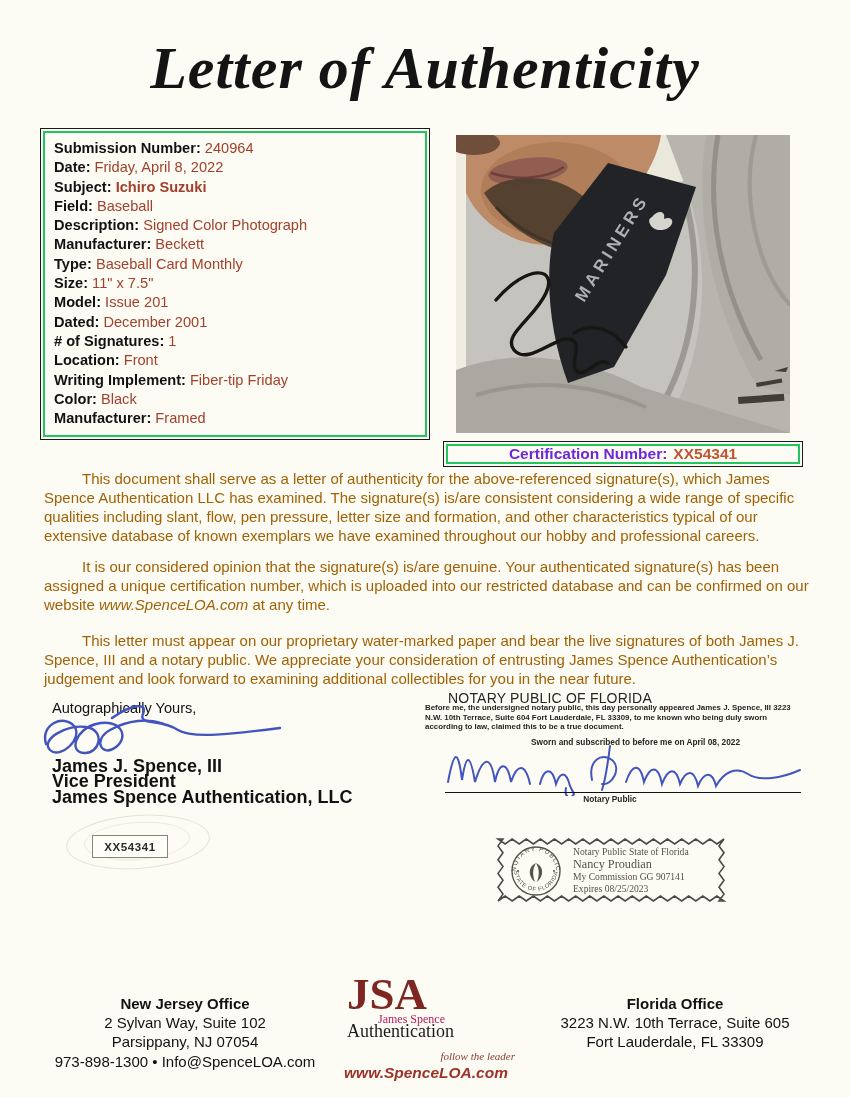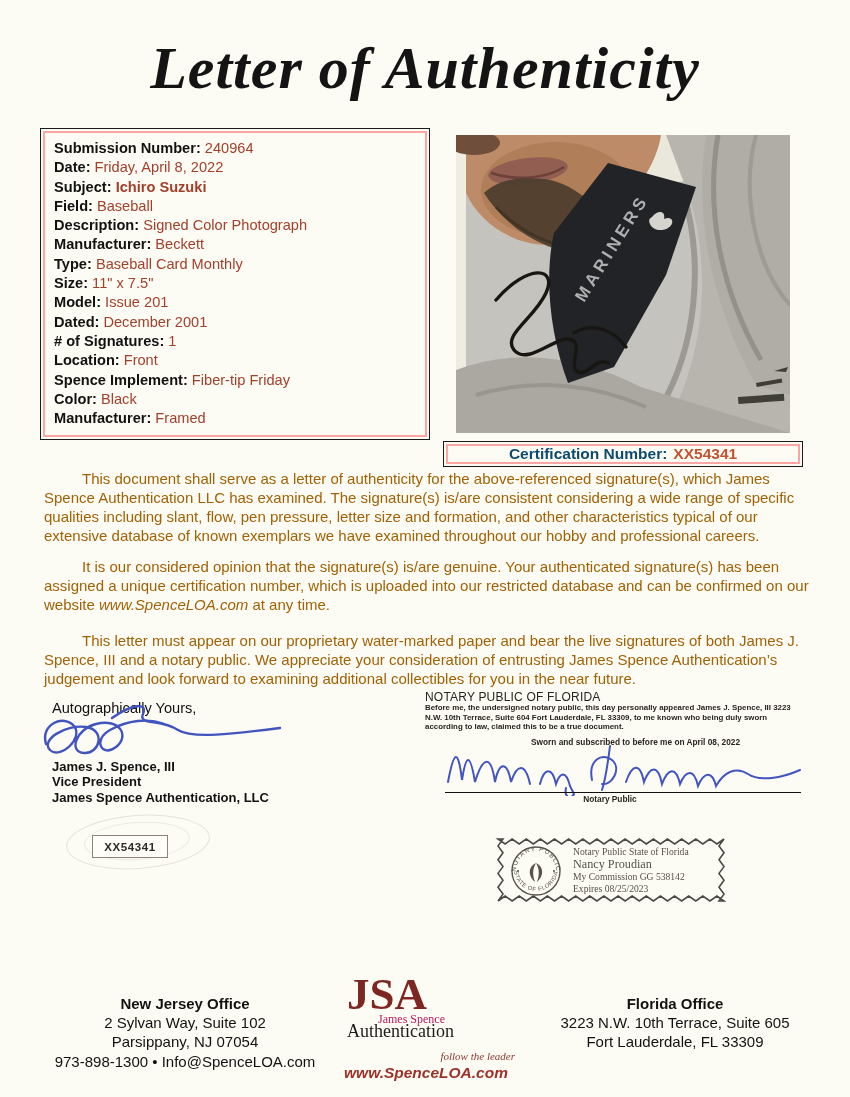--- a/index.html
+++ b/index.html
@@ -6,54 +6,54 @@
   body{background:#e8e8e8;font-family:"Liberation Sans",sans-serif;}
   #page{position:relative;width:850px;height:1097px;margin:0 auto;background:#FDFCF4;overflow:hidden;color:#161616;}
 
   
   .title{position:absolute;top:34px;left:0;width:100%;text-align:center;
     font-family:"Liberation Serif",serif;font-style:italic;font-weight:700;
     font-size:60px;letter-spacing:1px;color:#141414;}
 
   
   .dbox{position:absolute;border:1.5px solid #1a1a1a;padding:2px;background:#FDFCF4;}
-  .dbox-inner{border:2px solid #fca5a5;height:100%;box-sizing:border-box;}
+  .dbox-inner{border:2px solid #22c55e;height:100%;box-sizing:border-box;}
 
   
   #details{left:40px;top:128px;width:390px;height:312px;box-sizing:border-box;}
   #details .dbox-inner{padding:6px 9px 4px 9px;}
   .trow{font-size:14.6px;line-height:19.3px;white-space:nowrap;}
   .tlabel{font-weight:700;color:#121212;}
   .tvalue{color:#A2402C;}
   .tvalue.bold{font-weight:700;}
 
   
   #photo{position:absolute;left:456px;top:135px;width:334px;height:298px;}
 
   
   #certbox{left:443px;top:441px;width:360px;height:26px;box-sizing:border-box;}
   #certbox .dbox-inner{display:flex;align-items:center;justify-content:center;font-size:15.5px;}
-  #certbox .clabel{font-weight:700;color:#0c4a6e;}
+  #certbox .clabel{font-weight:700;color:#6d28d9;}
   #certbox .cvalue{font-weight:700;color:#C05330;margin-left:6px;}
 
   
   .para{position:absolute;left:44px;width:772px;font-size:15px;line-height:19px;
     color:#a16207;text-indent:38px;}
   #p1{top:469px;}
   #p2{top:557px;}
   #p3{top:631px;}
   .weblink{font-style:italic;}
 
   
   #salutation{position:absolute;left:52px;top:700px;font-size:14.6px;color:#121212;}
   #spence-sig{position:absolute;left:36px;top:702px;width:250px;height:72px;}
-  #signer-block{position:absolute;left:52px;top:759px;font-size:13px;line-height:15.4px;font-weight:700;color:#121212;}
-
-  
-  #notary-heading{position:absolute;left:425px;top:690px;font-size:12px;letter-spacing:.2px;color:#28241f;}
+  #signer-block{position:absolute;left:52px;top:759px;font-size:18px;line-height:15.4px;font-weight:700;color:#121212;}
+
+  
+  #notary-heading{position:absolute;left:448px;top:690px;font-size:14px;letter-spacing:.2px;color:#28241f;}
   #notary-statement{position:absolute;left:425px;top:703px;width:374px;font-size:7.9px;line-height:9.7px;color:#28241f;font-weight:600;}
   #sworn-line{position:absolute;left:531px;top:737px;font-size:8.3px;font-weight:700;color:#28241f;}
   #nancy-sig{position:absolute;left:440px;top:738px;width:368px;height:58px;}
   #notary-line{position:absolute;left:445px;top:792px;width:356px;border-top:1.6px solid #111;}
   #notary-label{position:absolute;left:555px;top:794px;width:110px;text-align:center;font-size:8.3px;font-weight:700;color:#28241f;}
 
   
   .wm{position:absolute;border:1px solid rgba(145,140,120,.22);border-radius:50%;}
   #wm1{left:66px;top:815px;width:142px;height:52px;transform:rotate(-4deg);}
   #wm2{left:84px;top:822px;width:104px;height:36px;transform:rotate(-4deg);border-color:rgba(145,140,120,.16);}
@@ -96,21 +96,21 @@
         <div class="trow"><span class="tlabel">Subject:</span><span class="tvalue bold"> Ichiro Suzuki</span></div>
         <div class="trow"><span class="tlabel">Field:</span><span class="tvalue"> Baseball</span></div>
         <div class="trow"><span class="tlabel">Description:</span><span class="tvalue"> Signed Color Photograph</span></div>
         <div class="trow"><span class="tlabel">Manufacturer:</span><span class="tvalue"> Beckett</span></div>
         <div class="trow"><span class="tlabel">Type:</span><span class="tvalue"> Baseball Card Monthly</span></div>
         <div class="trow"><span class="tlabel">Size:</span><span class="tvalue"> 11" x 7.5"</span></div>
         <div class="trow"><span class="tlabel">Model:</span><span class="tvalue"> Issue 201</span></div>
         <div class="trow"><span class="tlabel">Dated:</span><span class="tvalue"> December 2001</span></div>
         <div class="trow"><span class="tlabel"># of Signatures:</span><span class="tvalue"> 1</span></div>
         <div class="trow"><span class="tlabel">Location:</span><span class="tvalue"> Front</span></div>
-        <div class="trow"><span class="tlabel">Spence Implement:</span><span class="tvalue"> Fiber-tip Friday</span></div>
+        <div class="trow"><span class="tlabel">Writing Implement:</span><span class="tvalue"> Fiber-tip Friday</span></div>
         <div class="trow"><span class="tlabel">Color:</span><span class="tvalue"> Black</span></div>
         <div class="trow"><span class="tlabel">Manufacturer:</span><span class="tvalue"> Framed</span></div>
       </div>
   </div>
 
   <div id="photo">
     <svg width="334" height="298" viewBox="0 0 334 298">
       <rect x="0" y="0" width="334" height="298" fill="#C6C5C0"></rect>
       <rect x="0" y="0" width="10" height="298" fill="#F2F0E6"></rect>
 
@@ -220,21 +220,21 @@
         <g fill="#56524C">
           <path d="M29,22 C22,25 20,34 28,41 C25,33 26,27 29,22 Z"></path>
           <path d="M29,22 C36,25 38,34 30,41 C33,33 32,27 29,22 Z"></path>
           <circle cx="11" cy="30" r="1"></circle>
           <circle cx="47" cy="30" r="1"></circle>
         </g>
       </svg>
       <div id="stamp-text">
         <div>Notary Public State of Florida</div>
         <div class="big">Nancy Proudian</div>
-        <div>My Commission GG 538142</div>
+        <div>My Commission GG 907141</div>
         <div>Expires 08/25/2023</div>
       </div>
     </div>
   </div>
 
   <div class="office" id="nj-office">
     <div class="oname">New Jersey Office</div>
     <div>2 Sylvan Way, Suite 102</div>
     <div>Parsippany, NJ 07054</div>
     <div class="ophone">973-898-1300 • Info@SpenceLOA.com</div>

